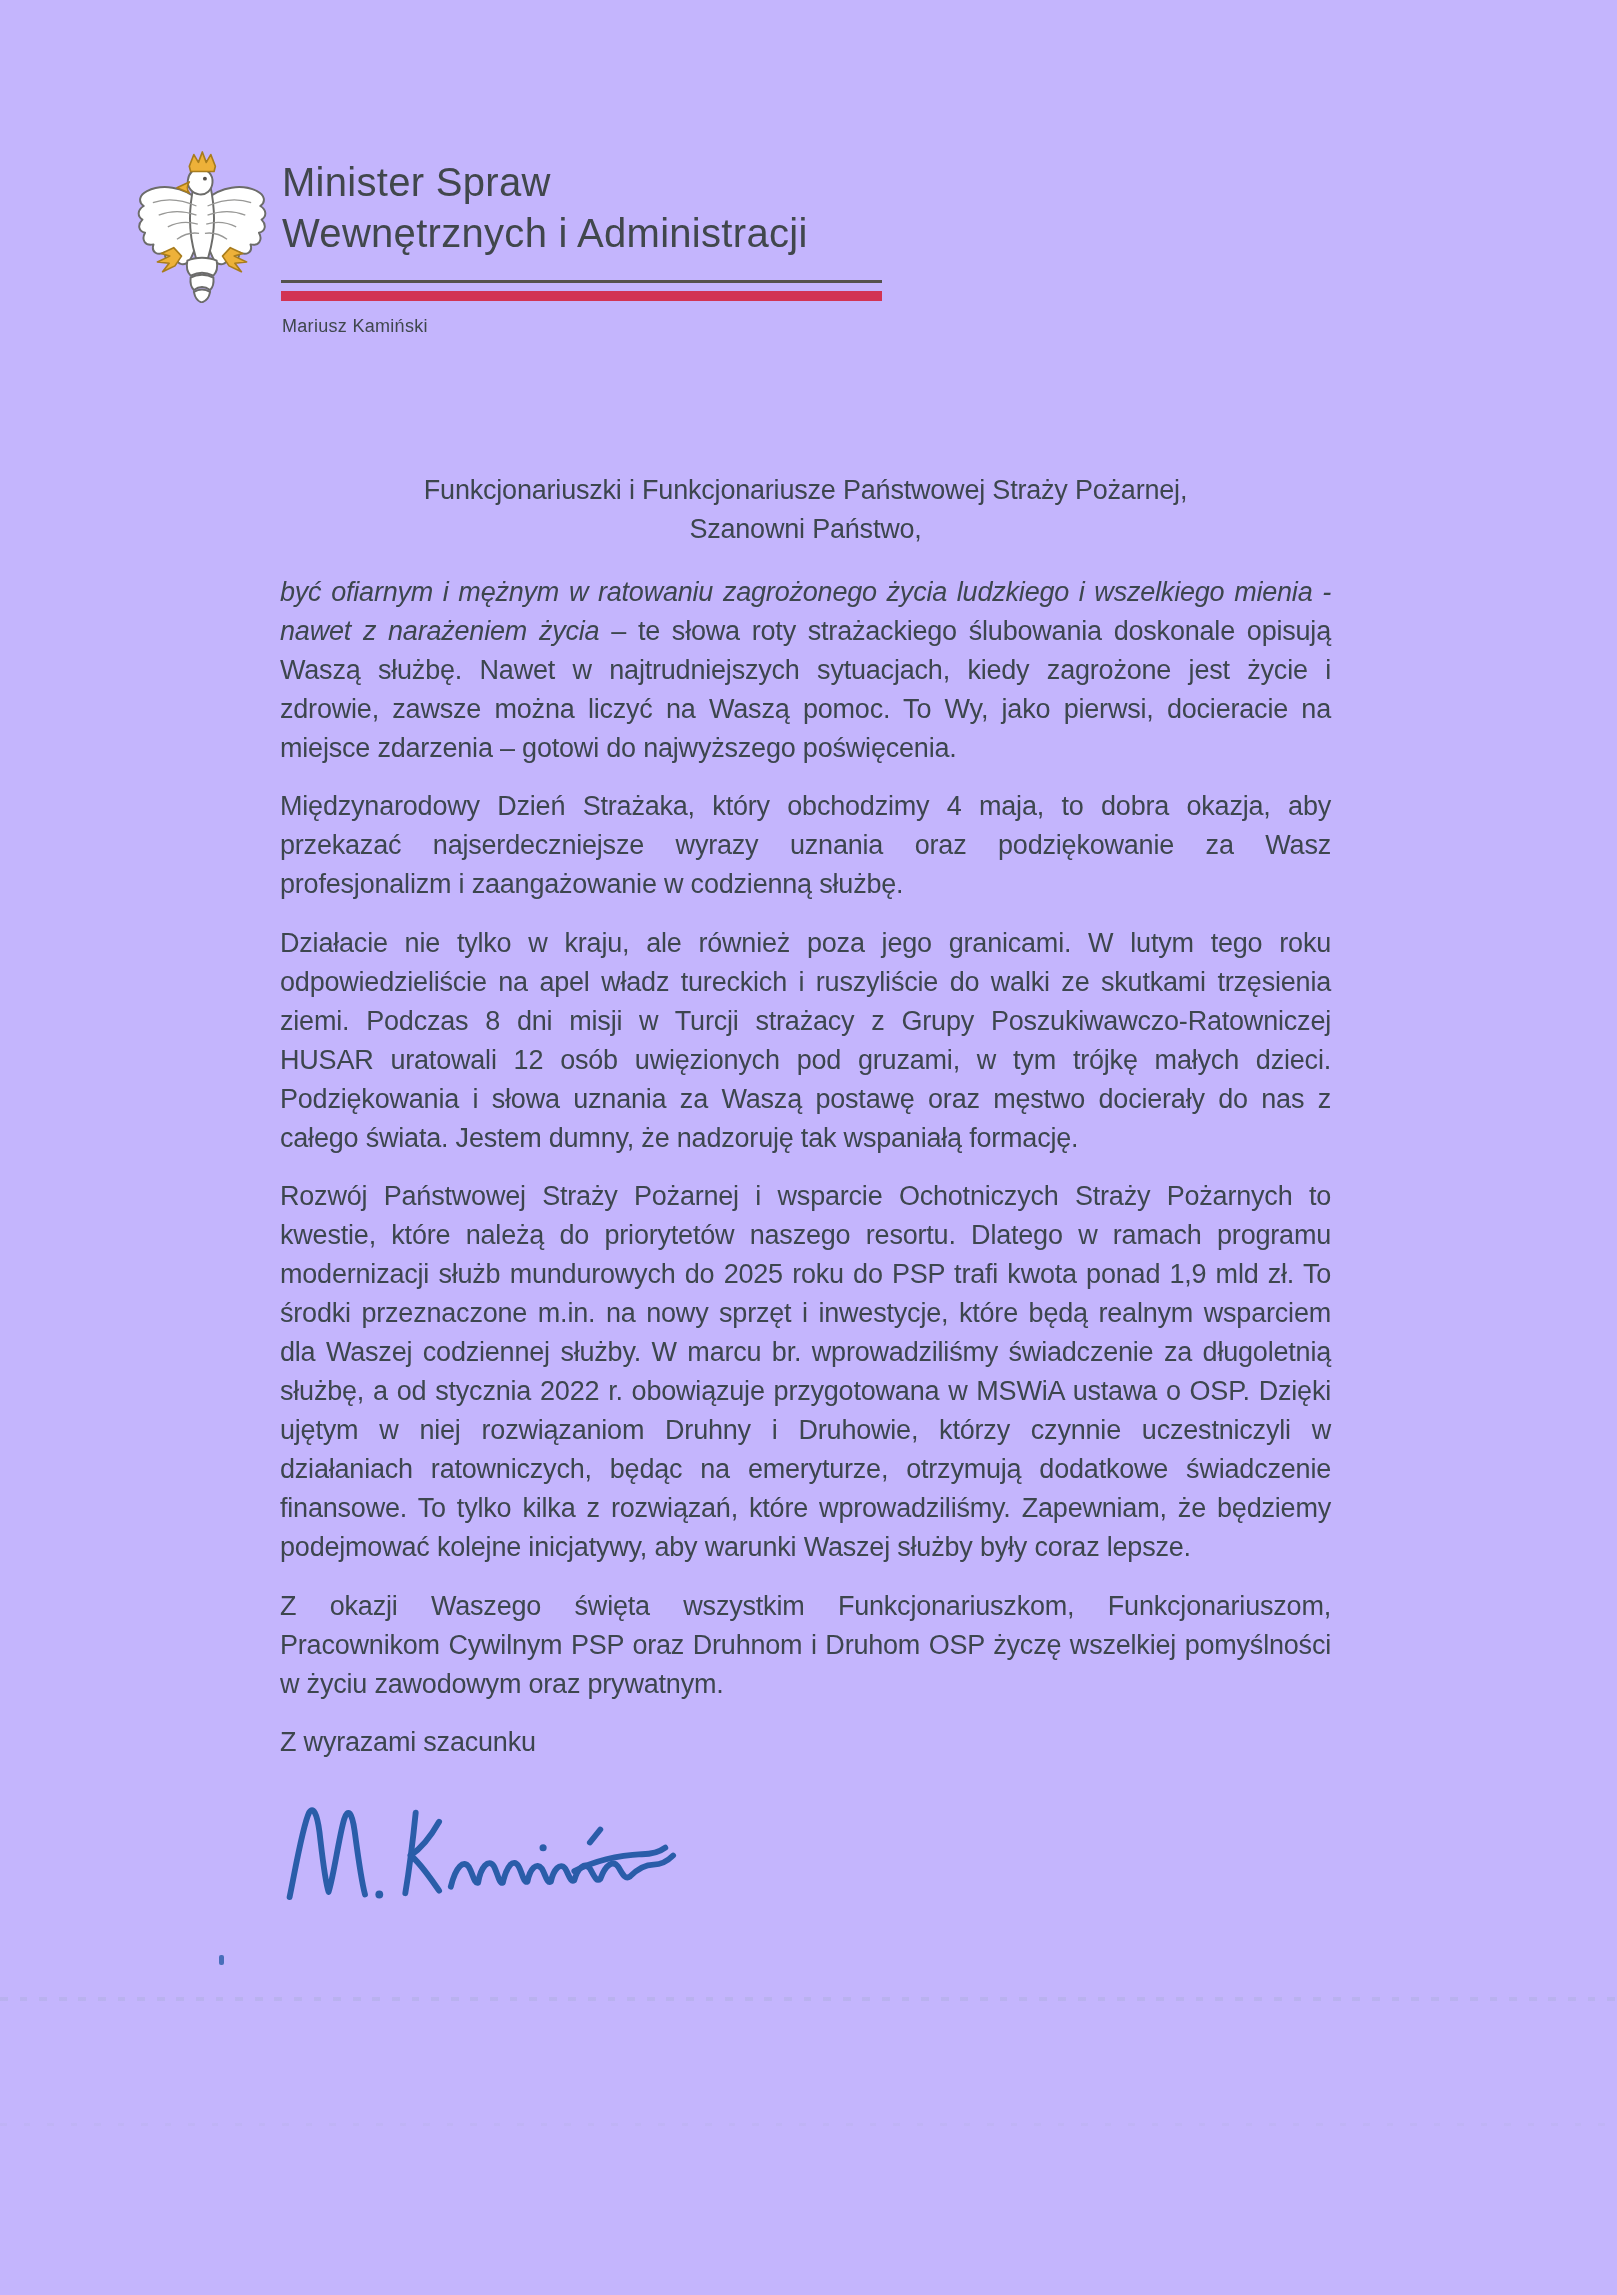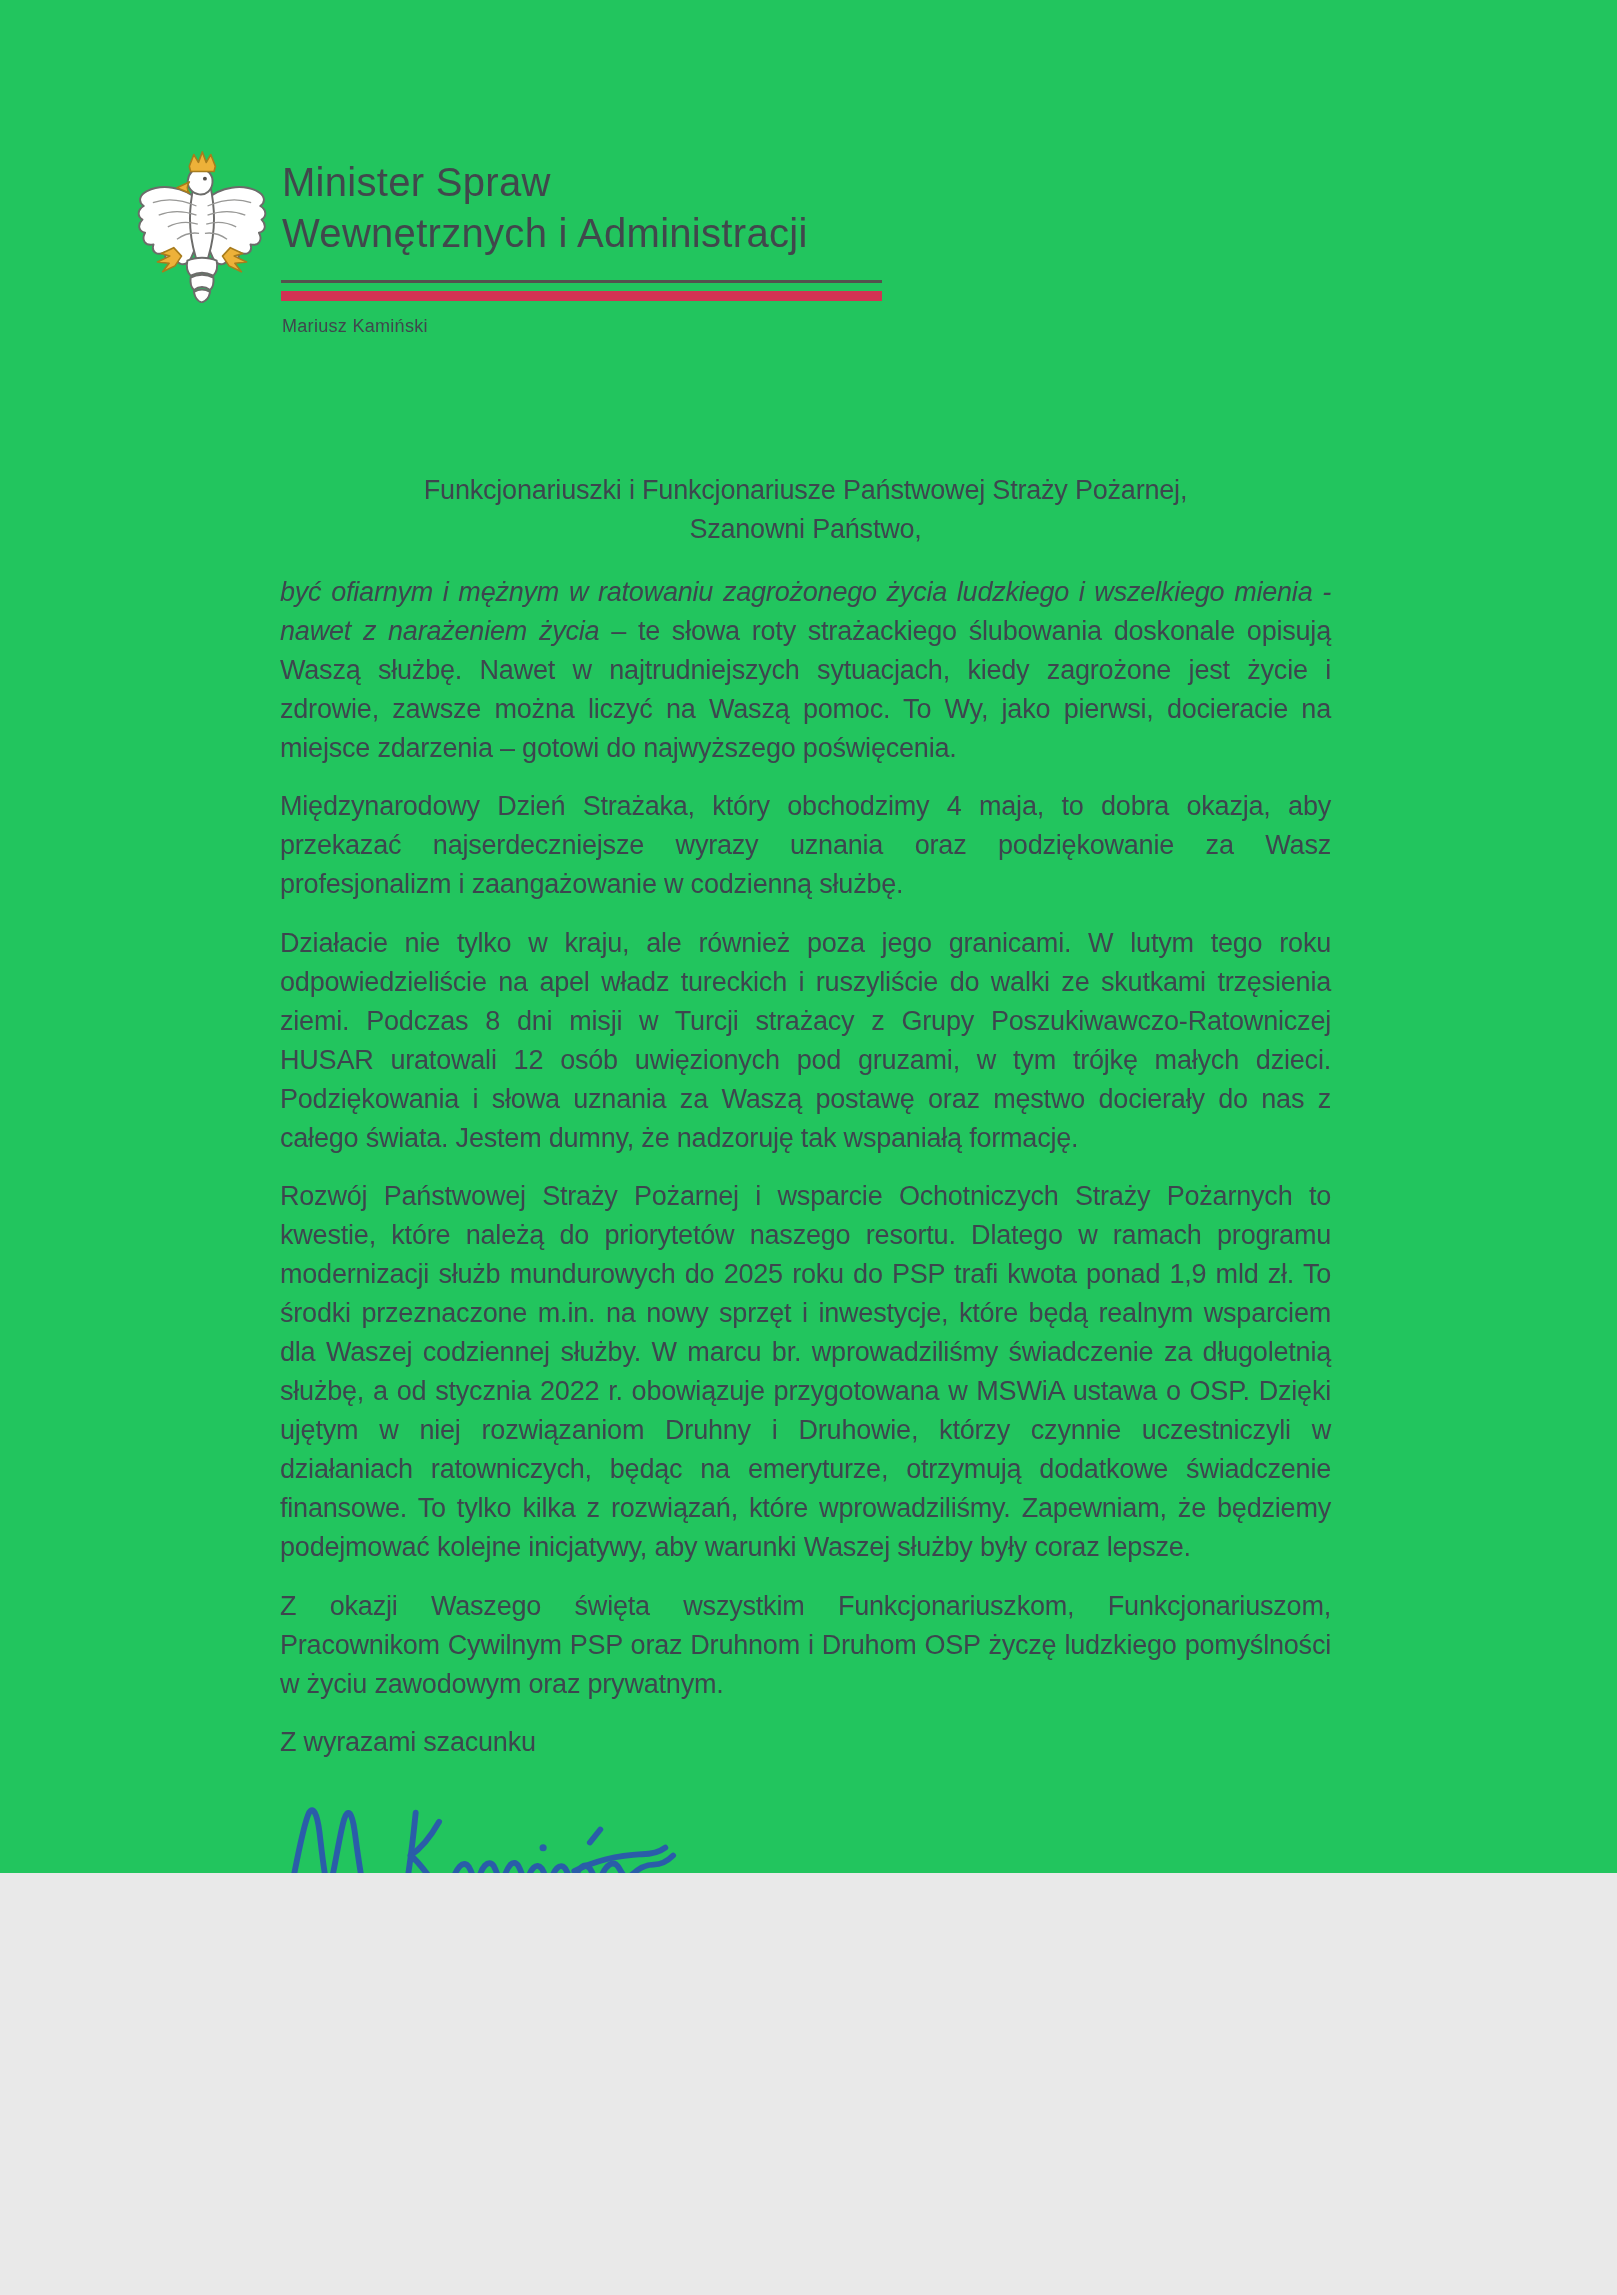--- a/index.html
+++ b/index.html
@@ -1,20 +1,20 @@
 <!DOCTYPE html>
 <html style="font-size:10.4px"><head>
 <meta charset="utf-8">
 <style>
   html, body { margin: 0; padding: 0; background: #e9e9e9; }
   .page {
     position: relative;
     width: 1617px;
-    height: 1873px;
-    background: #22c55e;
+    height: 2295px;
+    background: #c4b5fd;
     font-family: "Liberation Sans", sans-serif;
     overflow: hidden;
   }
 
   
   .emblem {
     position: absolute;
     left: 132px;
     top: 150px;
     width: 140px;
@@ -173,21 +173,21 @@
     <div class="salutation">
       <div>Funkcjonariuszki i Funkcjonariusze Państwowej Straży Pożarnej,</div>
       <div>Szanowni Państwo,</div>
     </div>
 
     <p class="para"><span class="lead-italic">być ofiarnym i mężnym w ratowaniu zagrożonego życia ludzkiego i wszelkiego mienia - nawet z narażeniem życia</span><span> – te słowa roty strażackiego ślubowania doskonale opisują Waszą służbę. Nawet w najtrudniejszych sytuacjach, kiedy zagrożone jest życie i zdrowie, zawsze można liczyć na Waszą pomoc. To Wy, jako pierwsi, docieracie na miejsce zdarzenia – gotowi do najwyższego poświęcenia.</span></p>
 
     <p class="para">Międzynarodowy Dzień Strażaka, który obchodzimy 4 maja, to dobra okazja, aby przekazać najserdeczniejsze wyrazy uznania oraz podziękowanie za Wasz profesjonalizm i zaangażowanie w codzienną służbę.</p>
     <p class="para">Działacie nie tylko w kraju, ale również poza jego granicami. W lutym tego roku odpowiedzieliście na apel władz tureckich i ruszyliście do walki ze skutkami trzęsienia ziemi. Podczas 8 dni misji w Turcji strażacy z Grupy Poszukiwawczo-Ratowniczej HUSAR uratowali 12 osób uwięzionych pod gruzami, w tym trójkę małych dzieci. Podziękowania i słowa uznania za Waszą postawę oraz męstwo docierały do nas z całego świata. Jestem dumny, że nadzoruję tak wspaniałą formację.</p>
     <p class="para">Rozwój Państwowej Straży Pożarnej i wsparcie Ochotniczych Straży Pożarnych to kwestie, które należą do priorytetów naszego resortu. Dlatego w ramach programu modernizacji służb mundurowych do 2025 roku do PSP trafi kwota ponad 1,9 mld zł. To środki przeznaczone m.in. na nowy sprzęt i inwestycje, które będą realnym wsparciem dla Waszej codziennej służby. W marcu br. wprowadziliśmy świadczenie za długoletnią służbę, a od stycznia 2022 r. obowiązuje przygotowana w MSWiA ustawa o OSP. Dzięki ujętym w niej rozwiązaniom Druhny i Druhowie, którzy czynnie uczestniczyli w działaniach ratowniczych, będąc na emeryturze, otrzymują dodatkowe świadczenie finansowe. To tylko kilka z rozwiązań, które wprowadziliśmy. Zapewniam, że będziemy podejmować kolejne inicjatywy, aby warunki Waszej służby były coraz lepsze.</p>
-    <p class="para">Z okazji Waszego święta wszystkim Funkcjonariuszkom, Funkcjonariuszom, Pracownikom Cywilnym PSP oraz Druhnom i Druhom OSP życzę ludzkiego pomyślności w życiu zawodowym oraz prywatnym.</p>
+    <p class="para">Z okazji Waszego święta wszystkim Funkcjonariuszkom, Funkcjonariuszom, Pracownikom Cywilnym PSP oraz Druhnom i Druhom OSP życzę wszelkiej pomyślności w życiu zawodowym oraz prywatnym.</p>
 
     <p class="closing">Z wyrazami szacunku</p>
 
     <div class="signature">
       <svg viewBox="0 0 640 200" xmlns="http://www.w3.org/2000/svg">
         <g fill="none" stroke="#2a5da9" stroke-width="9" stroke-linecap="round" stroke-linejoin="round">
 
           <path d="M14,174 C22,136 34,64 44,44 C50,34 56,44 60,74 C64,108 68,148 74,166 C82,142 90,80 98,54 C104,36 110,44 114,72 C118,102 124,148 130,170"></path>
 
           <circle cx="152" cy="170" r="6" fill="#2a5da9" stroke="none"></circle>

